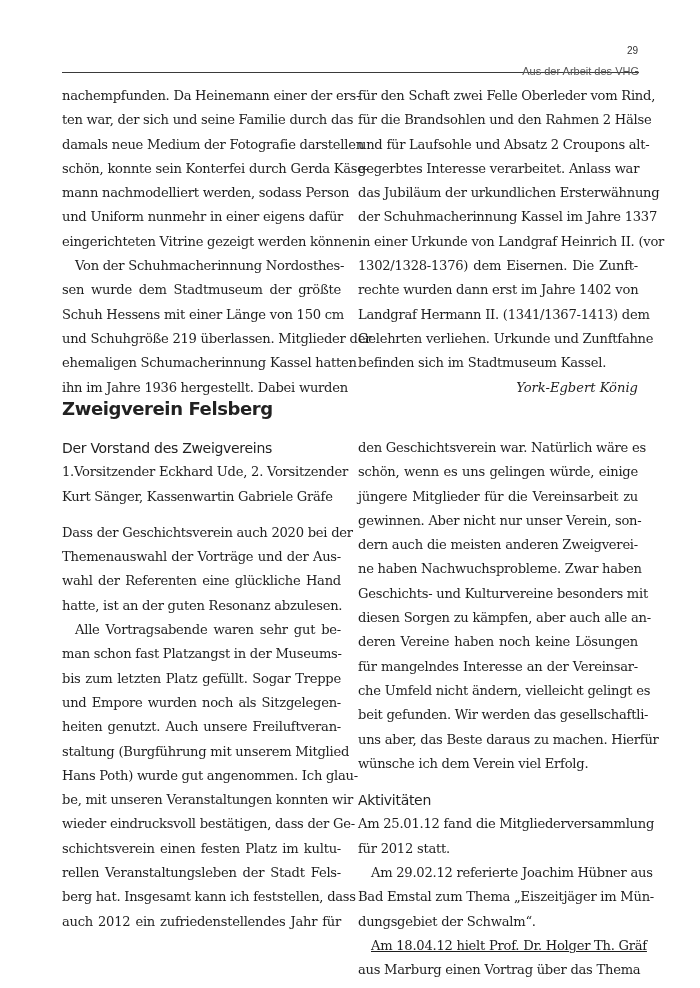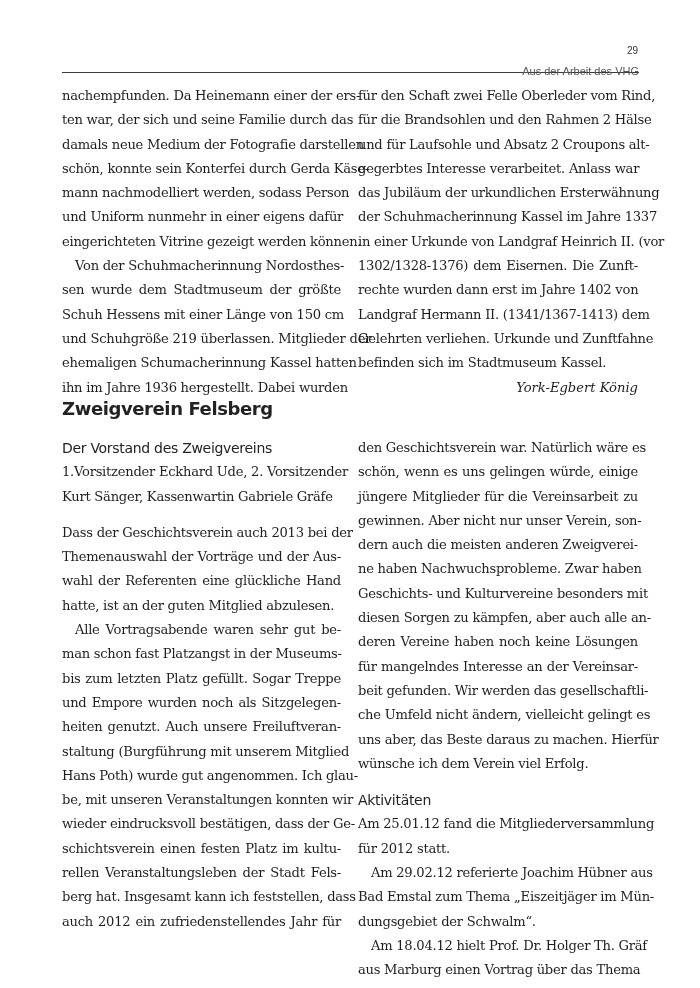--- a/index.html
+++ b/index.html
@@ -65,24 +65,24 @@
 <div class="section-title">Zweigverein Felsberg</div>
 
 <div class="col" style="left:62px; top:436px; width:279px;">
   <span class="subhead">Der Vorstand des Zweigvereins</span>
   <p>
     <span class="line">1.Vorsitzender Eckhard Ude, 2. Vorsitzender</span>
     <span class="line last">Kurt Sänger, Kassenwartin Gabriele Gräfe</span>
   </p>
   <span class="gap"></span>
   <p>
-    <span class="line">Dass der Geschichtsverein auch 2013 bei der</span>
+    <span class="line">Dass der Geschichtsverein auch 2020 bei der</span>
     <span class="line">Themenauswahl der Vorträge und der Aus-</span>
     <span class="line">wahl der Referenten eine glückliche Hand</span>
-    <span class="line last">hatte, ist an der guten Mitglied abzulesen.</span>
+    <span class="line last">hatte, ist an der guten Resonanz abzulesen.</span>
   </p>
   <p>
     <span class="line" style="padding-left:13px;">Alle Vortragsabende waren sehr gut be-</span>
     <span class="line">man schon fast Platzangst in der Museums-</span>
     <span class="line">bis zum letzten Platz gefüllt. Sogar Treppe</span>
     <span class="line">und Empore wurden noch als Sitzgelegen-</span>
     <span class="line">heiten genutzt. Auch unsere Freiluftveran-</span>
     <span class="line">staltung (Burgführung mit unserem Mitglied</span>
     <span class="line">Hans Poth) wurde gut angenommen. Ich glau-</span>
     <span class="line">be, mit unseren Veranstaltungen konnten wir</span>
@@ -99,34 +99,34 @@
     <span class="line">den Geschichtsverein war. Natürlich wäre es</span>
     <span class="line">schön, wenn es uns gelingen würde, einige</span>
     <span class="line">jüngere Mitglieder für die Vereinsarbeit zu</span>
     <span class="line">gewinnen. Aber nicht nur unser Verein, son-</span>
     <span class="line">dern auch die meisten anderen Zweigverei-</span>
     <span class="line">ne haben Nachwuchsprobleme. Zwar haben</span>
     <span class="line">Geschichts- und Kulturvereine besonders mit</span>
     <span class="line">diesen Sorgen zu kämpfen, aber auch alle an-</span>
     <span class="line">deren Vereine haben noch keine Lösungen</span>
     <span class="line">für mangelndes Interesse an der Vereinsar-</span>
+    <span class="line">che Umfeld nicht ändern, vielleicht gelingt es</span>
     <span class="line">beit gefunden. Wir werden das gesellschaftli-</span>
-    <span class="line">che Umfeld nicht ändern, vielleicht gelingt es</span>
     <span class="line">uns aber, das Beste daraus zu machen. Hierfür</span>
     <span class="line last">wünsche ich dem Verein viel Erfolg.</span>
   </p>
   <span class="gap"></span>
   <span class="subhead">Aktivitäten</span>
   <p>
     <span class="line">Am 25.01.12 fand die Mitgliederversammlung</span>
     <span class="line last">für 2012 statt.</span>
   </p>
   <p>
     <span class="line" style="padding-left:13px;">Am 29.02.12 referierte Joachim Hübner aus</span>
     <span class="line">Bad Emstal zum Thema „Eiszeitjäger im Mün-</span>
     <span class="line last">dungsgebiet der Schwalm“.</span>
   </p>
   <p>
-    <span class="line" style="padding-left:13px;">Am 18.04.12 hielt Prof. Dr. Holger Th. Gräf</span>
+    <span class="line" style="padding-left:13px;text-decoration:underline;">Am 18.04.12 hielt Prof. Dr. Holger Th. Gräf</span>
     <span class="line">aus Marburg einen Vortrag über das Thema</span>
     <span class="line last">„Nordhessen im 30-jährigen Krieg“.</span>
   </p>
 </div>
 
 </body></html>

